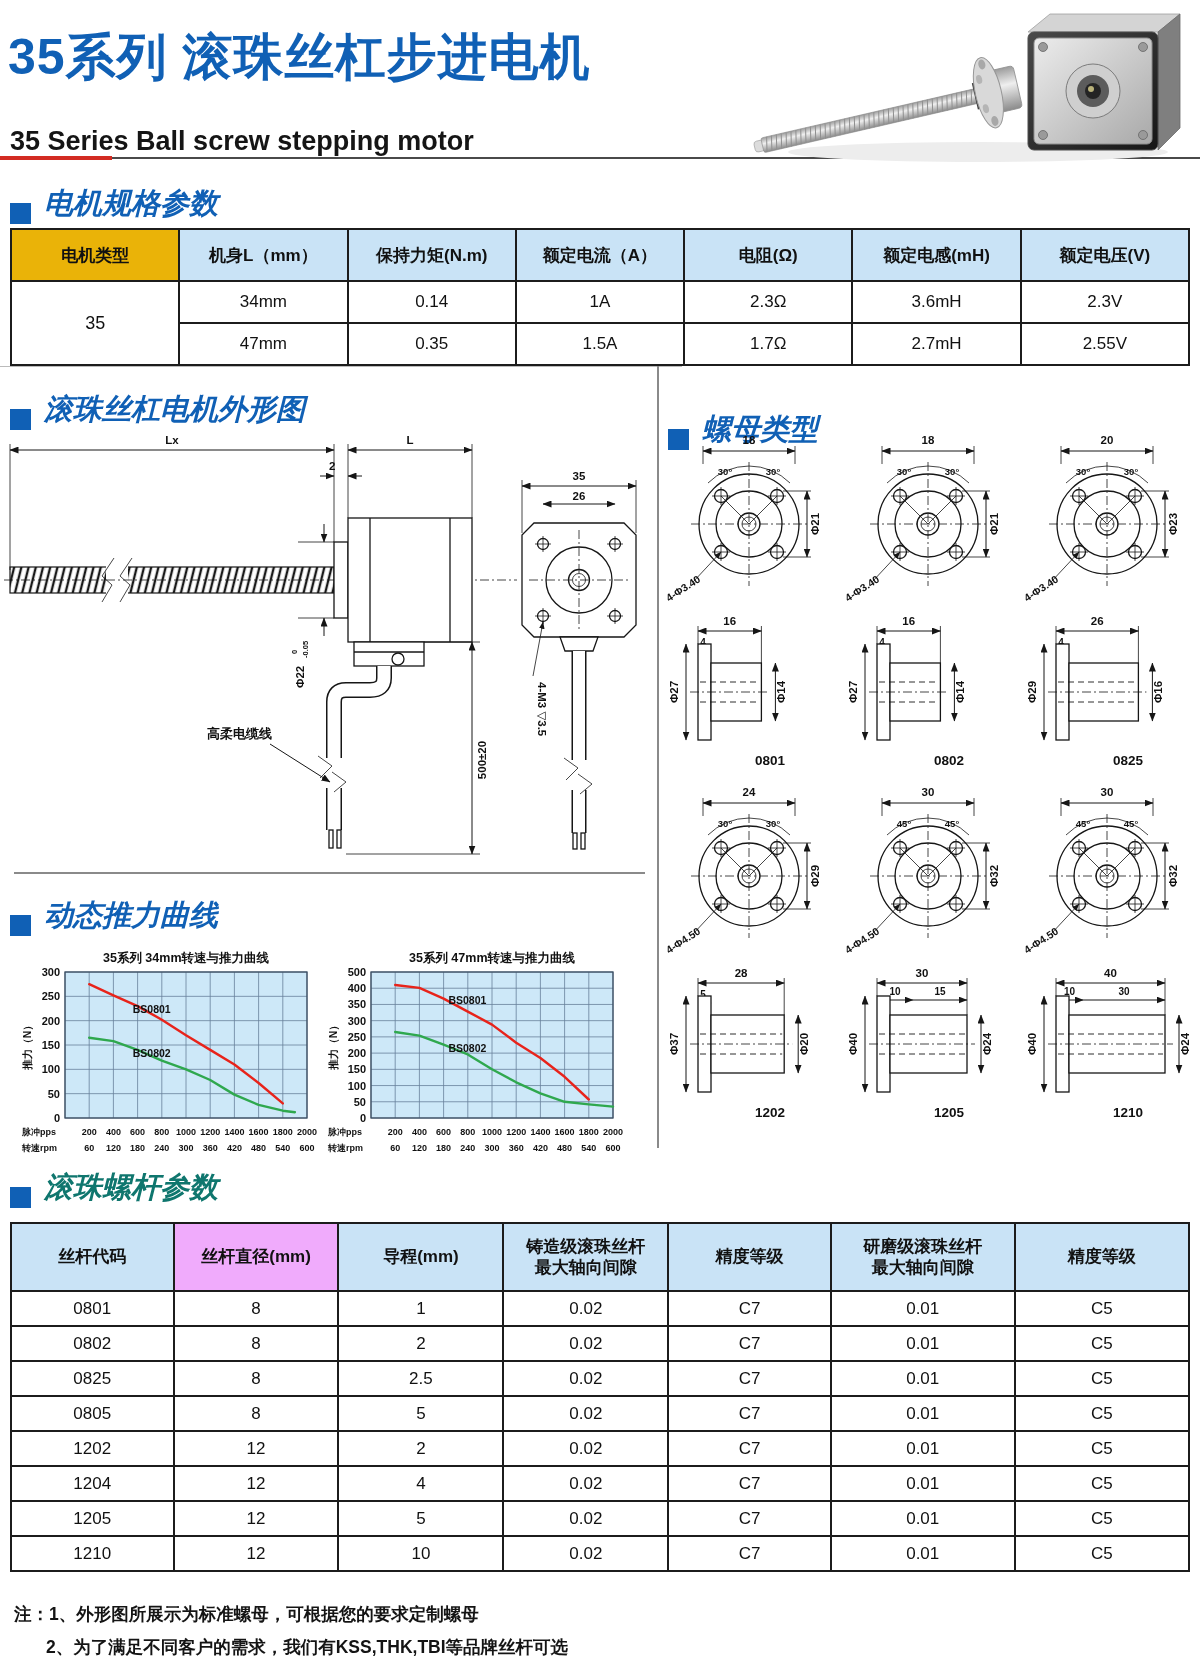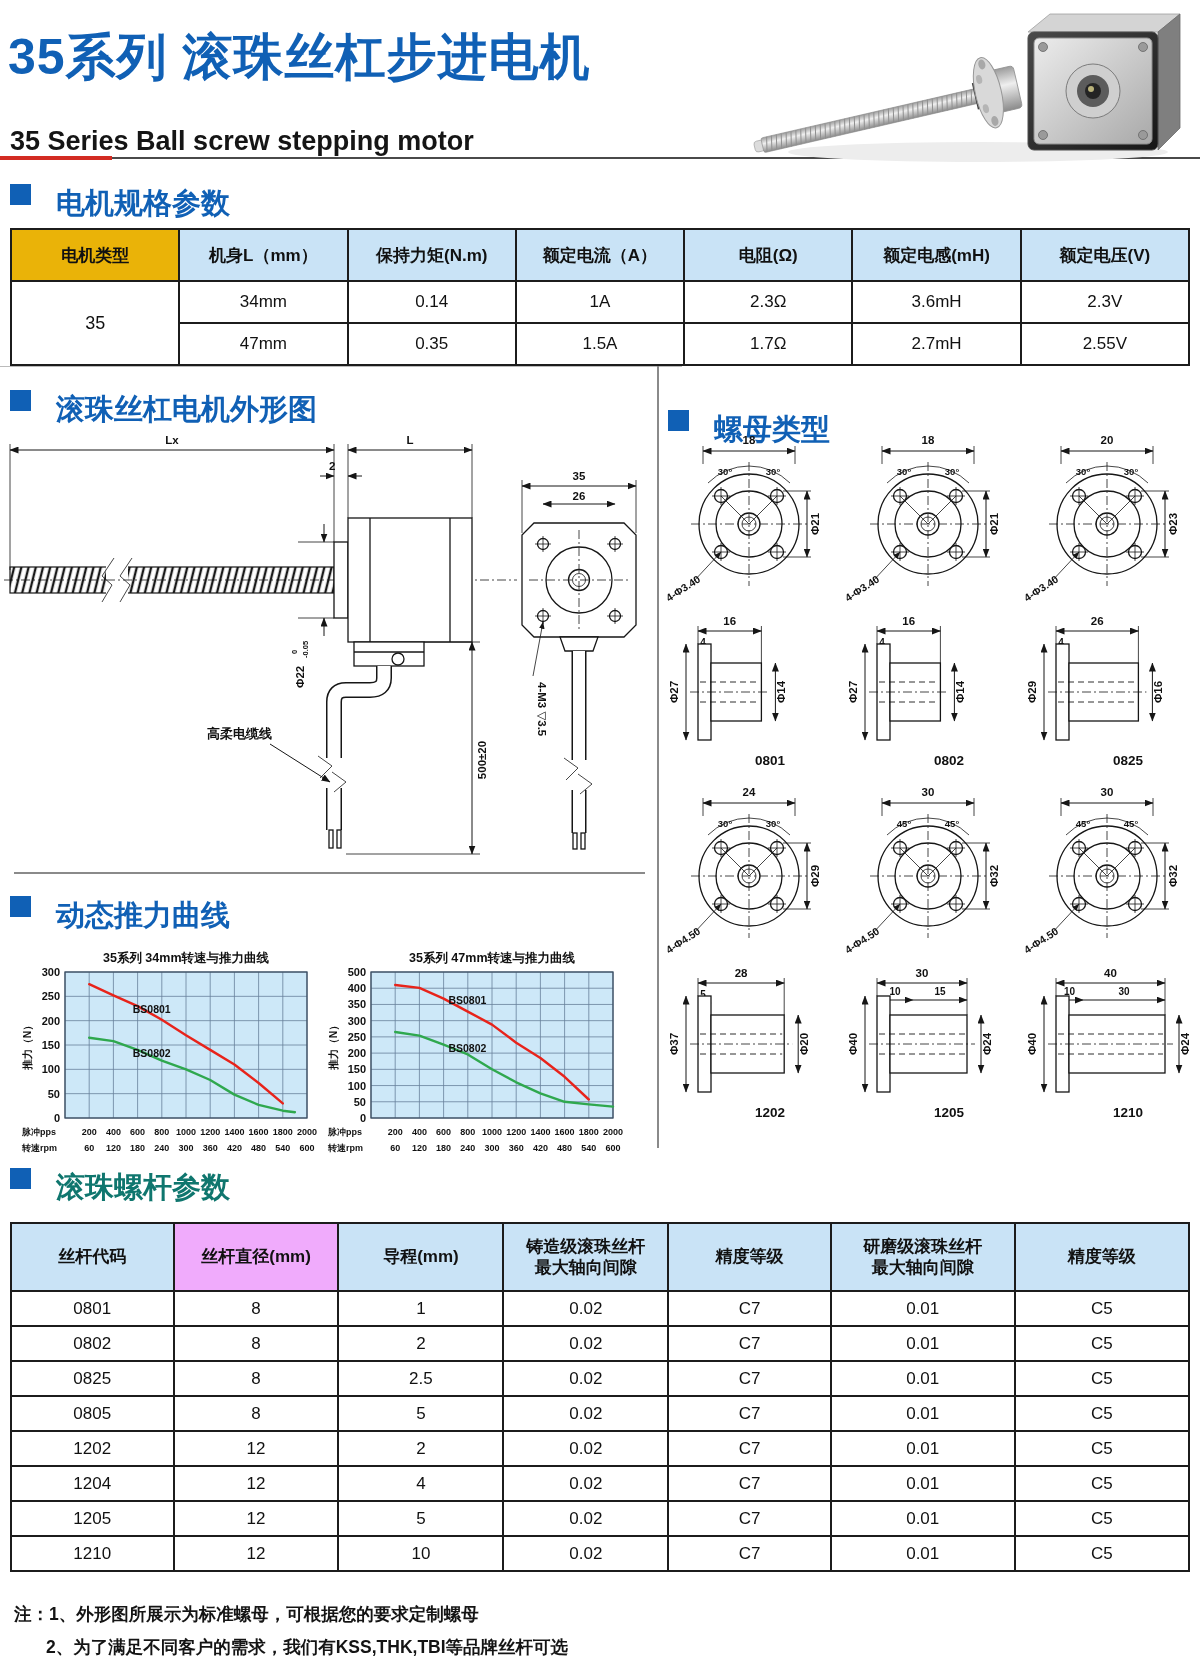--- a/index.html
+++ b/index.html
@@ -5,21 +5,21 @@
   html,body{margin:0;padding:0;background:#fff;}
   .page{position:relative;width:1200px;height:1677px;background:#fff;overflow:hidden;
         font-family:"Liberation Sans","DejaVu Sans",sans-serif;color:#111;}
   .abs{position:absolute;}
   
   .title-cn{font-size:50px;font-weight:bold;letter-spacing:1px;}
   .title-en{font-size:27px;font-weight:bold;color:#151515;}
   .rule-gray{height:2px;background:#4a4a4a;width:1200px;}
   .rule-red{position:absolute;left:0;top:-1px;width:112px;height:4px;}
   
-  .sec-h{display:flex;align-items:flex-start;gap:25px;font-size:29px;font-weight:bold;}
+  .sec-h{display:flex;align-items:flex-end;gap:13px;font-size:29px;font-weight:bold;font-style:italic;}
   .sec-bullet{width:21px;height:21px;display:inline-block;}
   
   table{border-collapse:collapse;table-layout:fixed;background:#fff;}
   .spec-table,.param-table{width:1180px;font-size:17px;text-align:center;}
   .spec-table th,.spec-table td,.param-table th,.param-table td{
      border:2px solid #1c1c1c;padding:0 2px;}
   .spec-table th{height:50px;font-weight:bold;}
   .spec-table td{height:40px;}
   .param-table th{height:66px;font-weight:bold;white-space:pre-line;line-height:1.25;}
   .param-table td{height:33px;}

